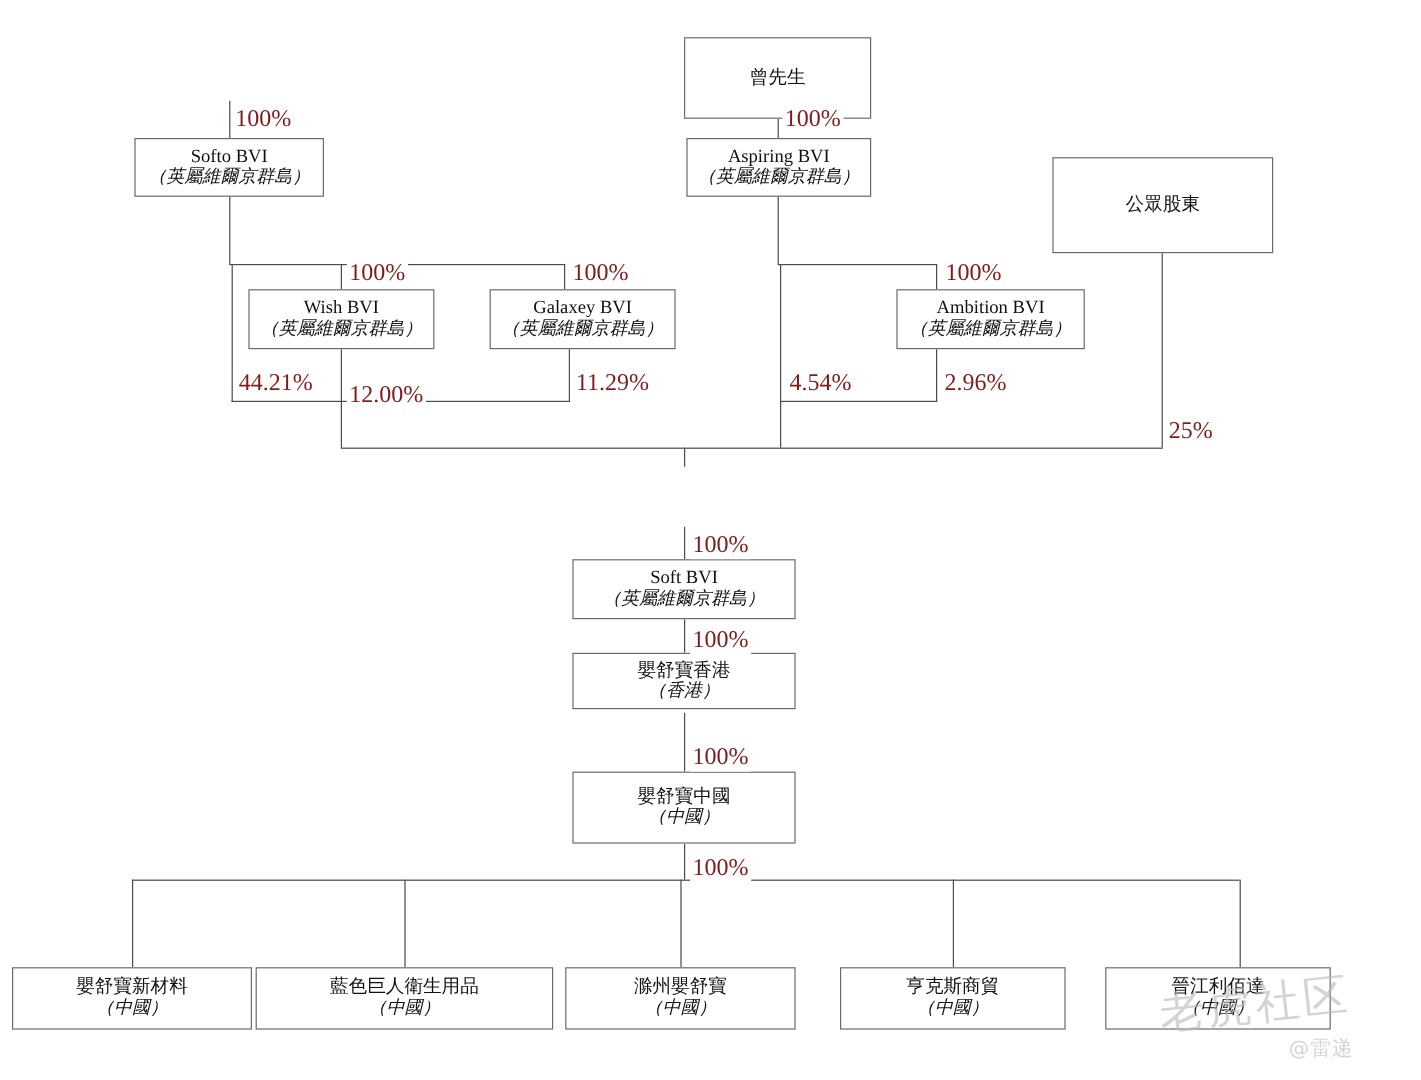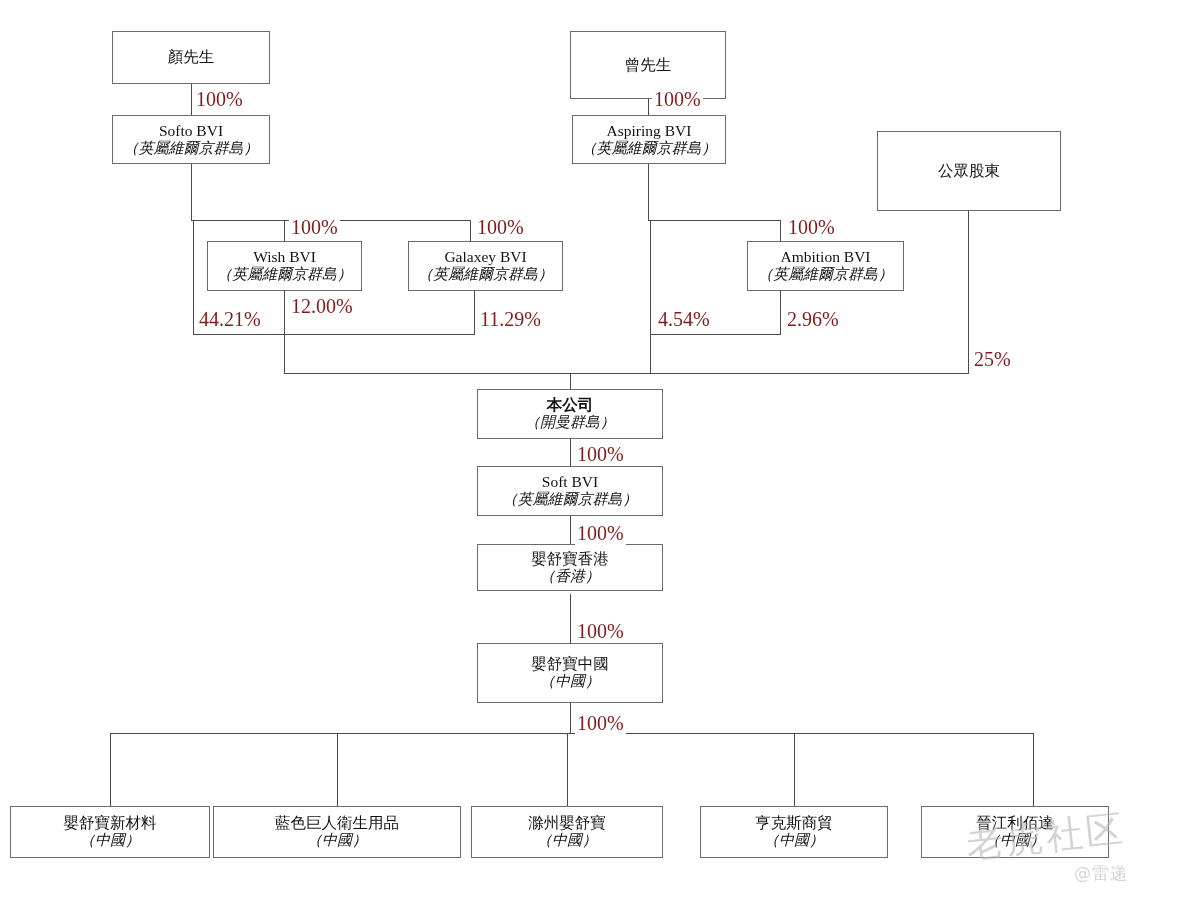--- a/index.html
+++ b/index.html
@@ -40,23 +40,20 @@
   .wm-sub{
     left:1074px;top:862px;font-size:17px;letter-spacing:1px;
     font-family:"DejaVu Sans","Liberation Sans",sans-serif;opacity:.62;
   }
 </style>
 </head>
 <body>
 
 <div id="chart">
 
-  <div class="node" style="left:112px;top:31px;width:158px;height:53px;">
-    <span class="nm">顏先生</span>
-  </div>
 
   <div class="node" style="left:570px;top:31px;width:156px;height:68px;">
     <span class="nm">曾先生</span>
   </div>
 
   <div class="node" style="left:877px;top:131px;width:184px;height:80px;">
     <span class="nm">公眾股東</span>
   </div>
 
   <div class="node" style="left:112px;top:115px;width:158px;height:49px;">
@@ -77,24 +74,20 @@
   <div class="node" style="left:392px;top:241px;width:155px;height:50px;margin-left:16px;">
     <span class="nm">Galaxey BVI</span>
     <span class="loc">（英屬維爾京群島）</span>
   </div>
 
   <div class="node" style="left:700px;top:241px;width:157px;height:50px;margin-left:47px;">
     <span class="nm">Ambition BVI</span>
     <span class="loc">（英屬維爾京群島）</span>
   </div>
 
-  <div class="node bold" style="left:477px;top:389px;width:186px;height:50px;">
-    <span class="nm">本公司</span>
-    <span class="loc">（開曼群島）</span>
-  </div>
 
   <div class="node" style="left:477px;top:466px;width:186px;height:50px;">
     <span class="nm">Soft BVI</span>
     <span class="loc">（英屬維爾京群島）</span>
   </div>
 
   <div class="node" style="left:477px;top:544px;width:186px;height:47px;">
     <span class="nm">嬰舒寶香港</span>
     <span class="loc">（香港）</span>
   </div>
@@ -176,21 +169,21 @@
   <div class="line vline" style="left:1033px;top:733px;height:73px;"></div>
 
   <div class="pct" style="left:194px;top:88px;">100%</div>
   <div class="pct" style="left:652px;top:88px;">100%</div>
 
   <div class="pct" style="left:289px;top:216px;">100%</div>
   <div class="pct" style="left:475px;top:216px;">100%</div>
   <div class="pct" style="left:786px;top:216px;">100%</div>
 
   <div class="pct" style="left:197px;top:308px;">44.21%</div>
-  <div class="pct" style="left:289px;top:295px;">12.00%</div>
+  <div class="pct" style="left:289px;top:318px;">12.00%</div>
   <div class="pct" style="left:478px;top:308px;">11.29%</div>
   <div class="pct" style="left:656px;top:308px;">4.54%</div>
   <div class="pct" style="left:785px;top:308px;">2.96%</div>
   <div class="pct" style="left:972px;top:348px;">25%</div>
 
   <div class="pct" style="left:575px;top:443px;">100%</div>
   <div class="pct" style="left:575px;top:522px;">100%</div>
   <div class="pct" style="left:575px;top:620px;">100%</div>
   <div class="pct" style="left:575px;top:712px;">100%</div>
 

